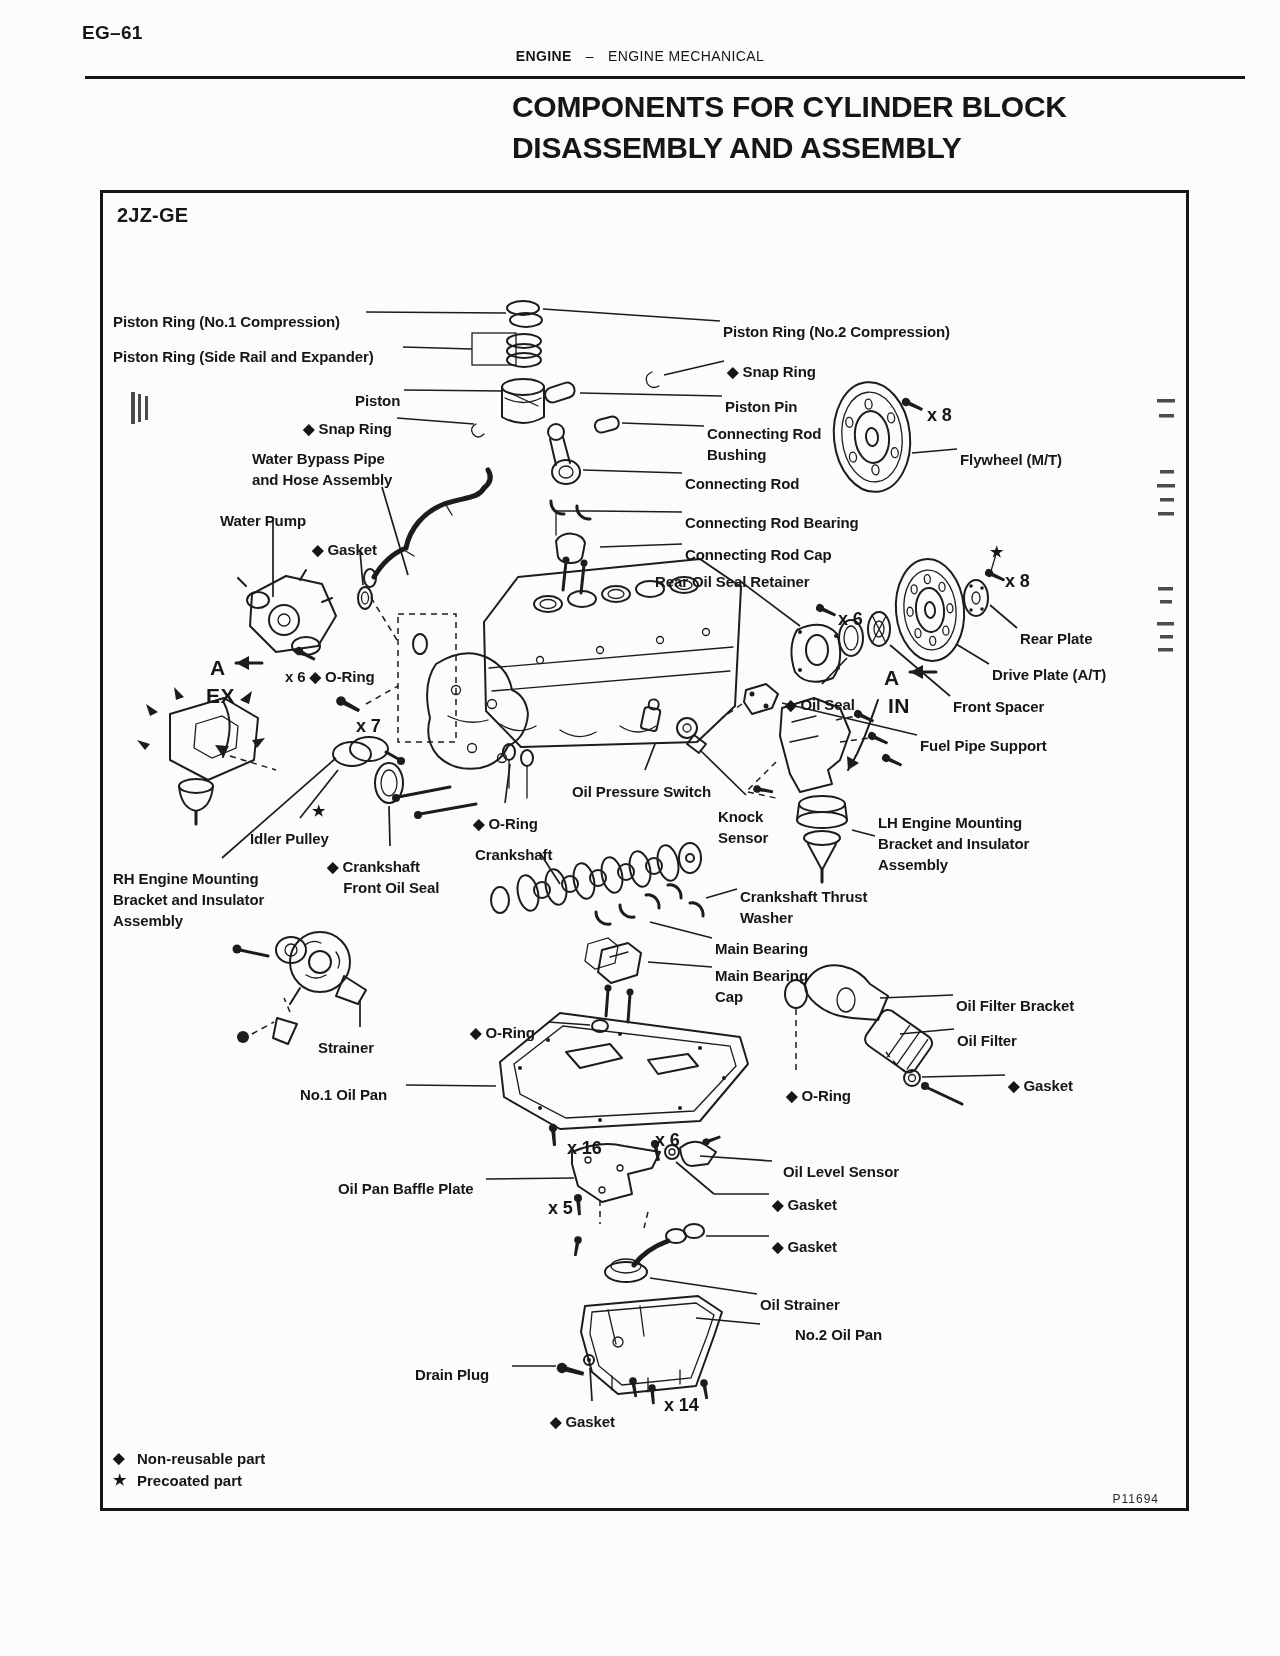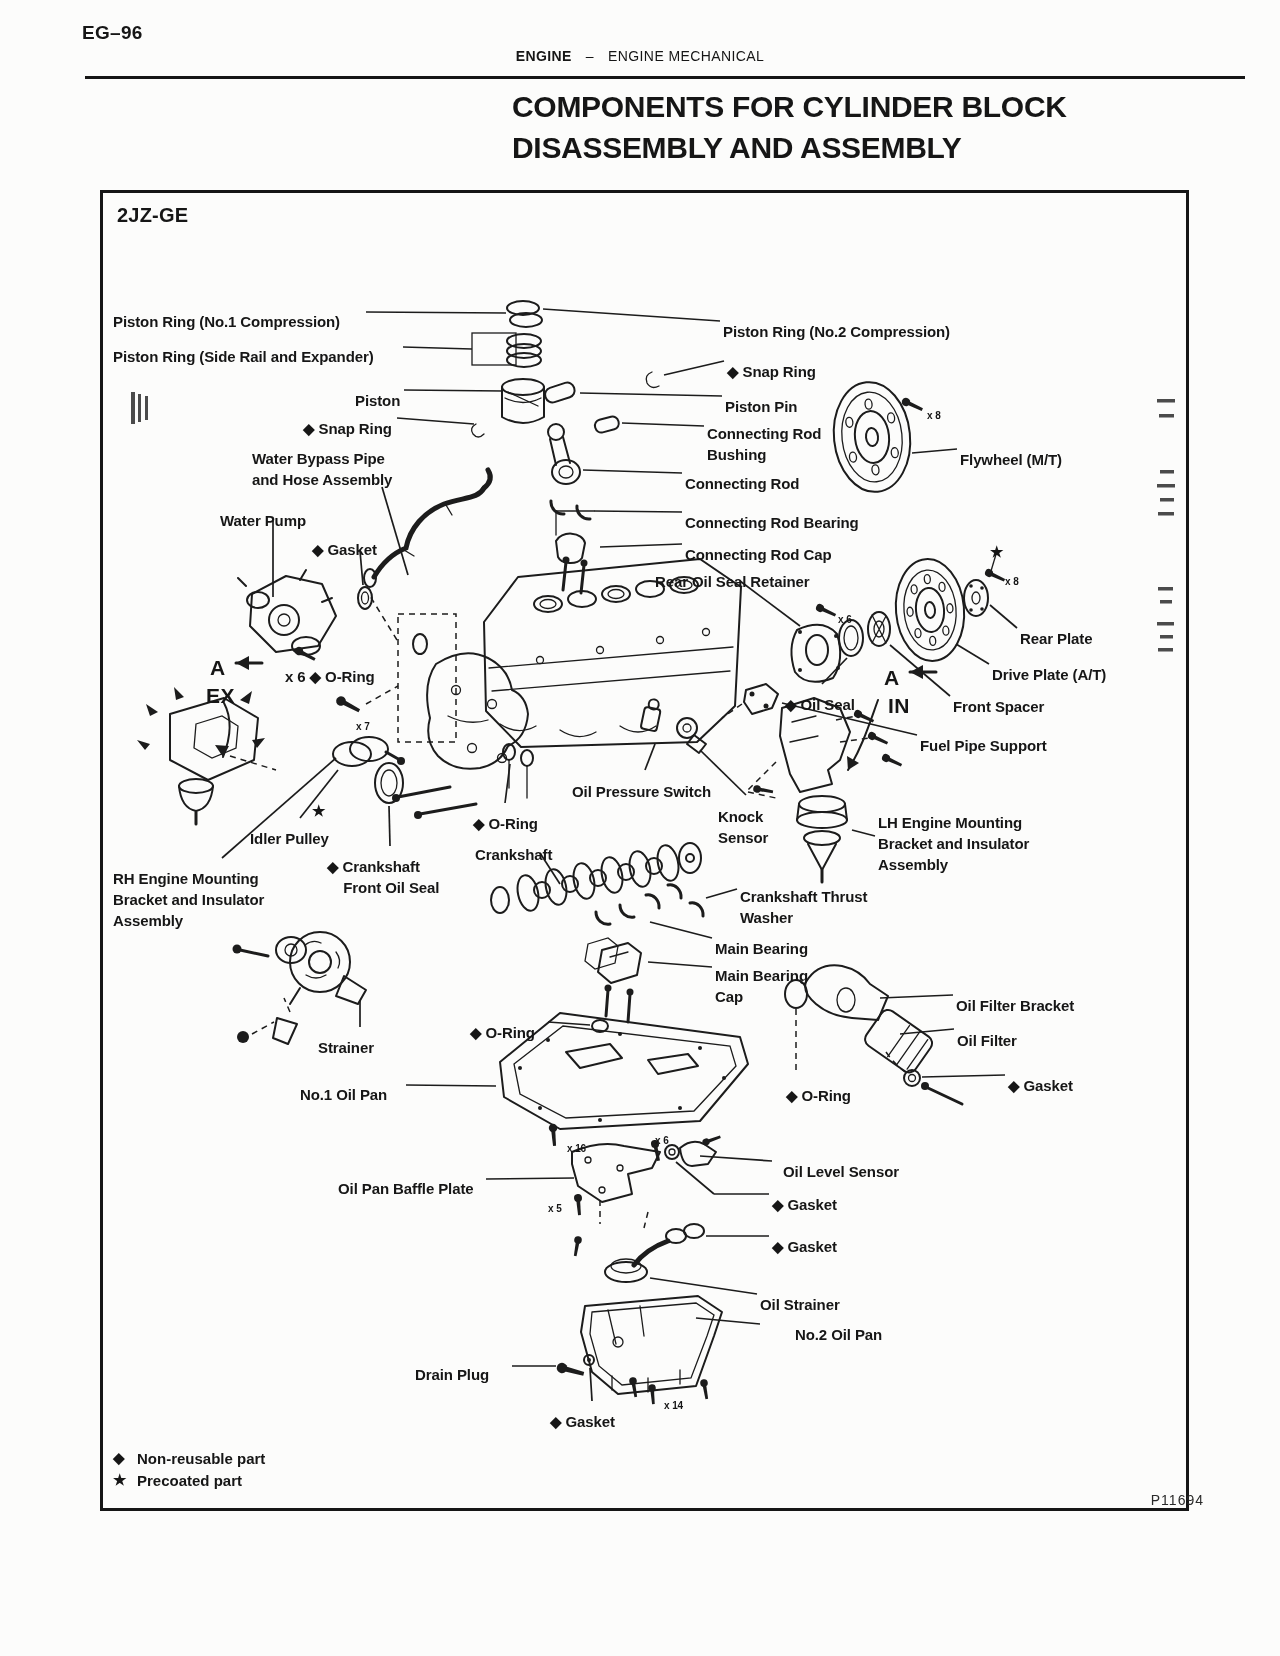--- a/index.html
+++ b/index.html
@@ -10,40 +10,40 @@
   #header-center{left:0;top:48px;width:100%;text-align:center;font-size:14px;letter-spacing:.4px;}
   #header-center .sec{font-weight:bold;}
   #header-center .sep{padding:0 14px;}
   #header-rule{left:85px;top:76px;width:1160px;height:3px;background:#161616;}
   #title{left:512px;top:86px;font-size:30px;line-height:41px;font-weight:bold;letter-spacing:-.3px;white-space:pre;}
   #diagram-box{left:100px;top:190px;width:1083px;height:1315px;border:3px solid #161616;}
   #engine-code{left:117px;top:204px;font-size:20px;font-weight:bold;letter-spacing:.2px;}
   #art,#leaders{left:0;top:0;width:1280px;height:1656px;pointer-events:none;}
   #labels{left:0;top:8px;width:1092px;height:1656px;text-decoration:underline;}
   .lbl{position:absolute;font-size:15px;line-height:21px;font-weight:bold;white-space:pre;letter-spacing:-.1px;}
-  .lbl.count{font-size:10px;}
+  .lbl.count{font-size:18px;}
   .lbl.marker{font-size:21px;line-height:24px;letter-spacing:.5px;}
   .lbl.star{font-size:15px;}
   #leaders line{stroke:#1c1c1c;stroke-width:1.7;}
   #art .s{stroke:#1c1c1c;fill:none;stroke-width:2;stroke-linecap:round;stroke-linejoin:round;}
   #art .thin{stroke:#1c1c1c;fill:none;stroke-width:1.3;stroke-linecap:round;}
   #art .t3{stroke:#1c1c1c;fill:none;stroke-width:3;stroke-linecap:round;}
   #art .t5{stroke:#1c1c1c;fill:none;stroke-width:5;stroke-linecap:round;}
   #art .f{fill:#1c1c1c;stroke:none;}
   #art .d{stroke:#1c1c1c;fill:none;stroke-width:1.5;stroke-dasharray:6 5;}
   #art .bar{fill:#2c2c2c;opacity:.85;}
   #legend{left:113px;top:1447px;font-size:15px;font-weight:bold;}
   .legend-row{display:flex;height:22px;align-items:center;}
   .legend-row .sym{width:24px;display:inline-block;}
-  #figure-code{left:1104px;top:1492px;width:100px;text-align:right;font-size:14px;letter-spacing:1px;color:#2a2a2a;}
+  #figure-code{left:1059px;top:1492px;width:100px;text-align:right;font-size:12px;letter-spacing:1px;color:#2a2a2a;}
 </style>
 </head>
 <body>
 
-<div class="abs" id="page-number">EG–96</div>
+<div class="abs" id="page-number">EG–61</div>
 
 <div class="abs" id="header-center">
   <span class="sec">ENGINE</span><span class="sep">–</span><span>ENGINE MECHANICAL</span>
 </div>
 <div class="abs" id="header-rule"></div>
 
 <div class="abs" id="title"><span>COMPONENTS FOR CYLINDER BLOCK</span>
 <span>DISASSEMBLY AND ASSEMBLY</span></div>
 
 <div class="abs" id="diagram-box"></div>

